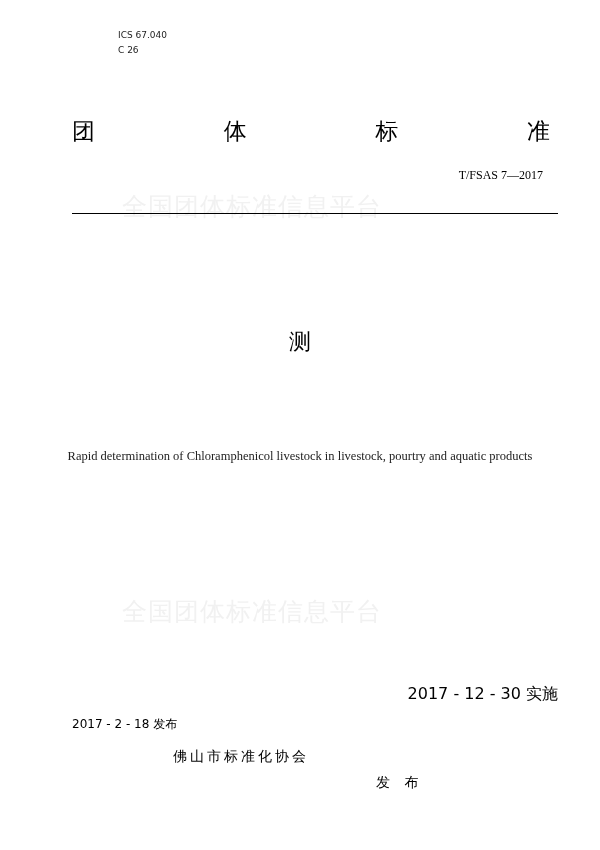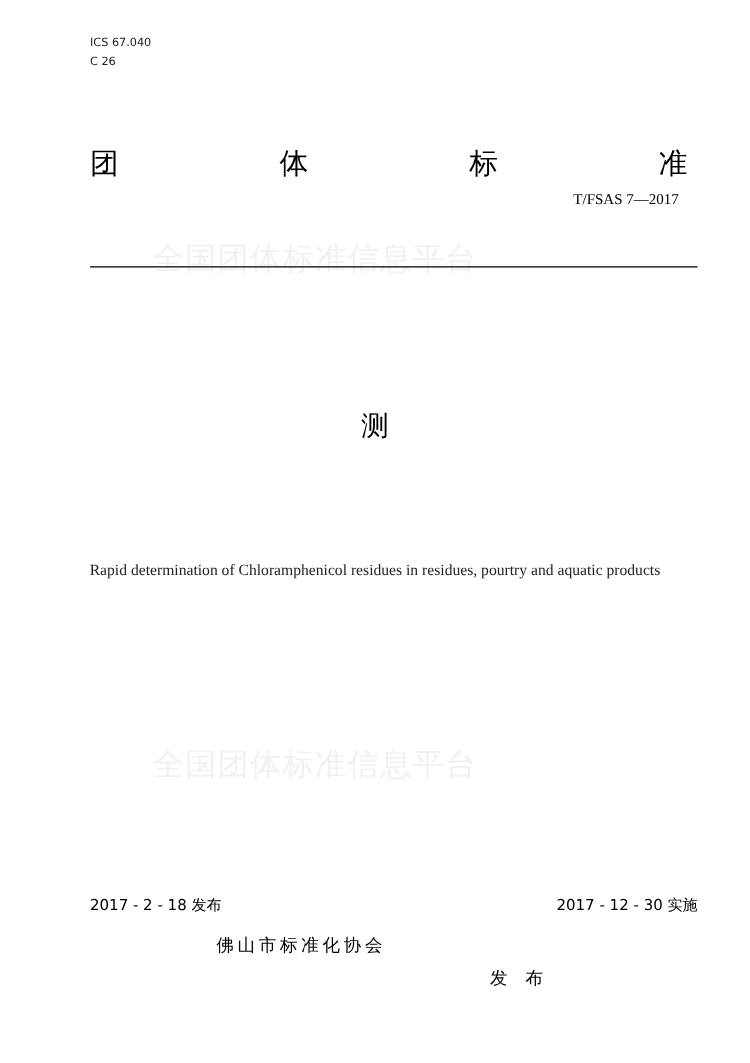--- a/index.html
+++ b/index.html
@@ -1,36 +1,36 @@
 <!DOCTYPE html>
 <html><head>
 <meta charset="utf-8">
 <style>
   html, body { margin: 0; padding: 0; background: #ffffff; }
   body { width: 600px; height: 850px; position: relative; overflow: hidden;
          font-family: "DejaVu Sans", sans-serif; color: #000; }
   .abs { position: absolute; white-space: nowrap; }
   .ics { left: 72px; top: 28px; font-size: 9px; line-height: 14px; color: #222; }
-  .ics div { height: 15px; }
+  .ics div { height: 15px; margin-left: 46px; }
   .title-row { left: 72px; top: 116px; width: 478px; height: 32px;
                display: flex; justify-content: space-between; font-size: 23px; line-height: 30px; }
-  .code { right: 57px; top: 152px; font-size: 12px; font-family: "Liberation Serif", serif; }
+  .code { right: 57px; top: 168px; font-size: 12px; font-family: "Liberation Serif", serif; }
   .rule { left: 72px; top: 213px; width: 486px; height: 1px; background: #000; }
   .watermark { font-size: 25px; color: #f1f1f1; letter-spacing: 1px; }
   .wm1 { left: 122px; top: 190px; }
   .wm2 { left: 122px; top: 595px; }
   .cn-title { left: 50px; width: 500px; top: 326px; text-align: center;
               font-size: 22px; line-height: 32px; white-space: normal; }
   .en-title { left: 50px; width: 500px; top: 446px; text-align: center;
               font-family: "Liberation Serif", serif; font-size: 12.5px; line-height: 20px;
               color: #222; white-space: normal; }
   .date-left { left: 72px; top: 716px; font-size: 12px; }
-  .date-right { right: 42px; top: 716px; font-size: 12px; }
+  .date-right { right: 42px; top: 684px; font-size: 16px; }
   .org { left: 173px; top: 748px; font-size: 14px; letter-spacing: 3px; }
-  .pub { left: 392px; top: 774px; font-size: 14px; letter-spacing: 5px; }
+  .pub { left: 376px; top: 774px; font-size: 14px; letter-spacing: 5px; }
 </style>
 </head>
 <body>
 
 <div class="abs ics">
   <div>ICS  67.040</div>
   <div>C 26</div>
 </div>
 
 <div class="abs title-row">
@@ -43,21 +43,21 @@
 <div class="abs code">T/FSAS 7—2017</div>
 
 <div class="abs watermark wm1">全国团体标准信息平台</div>
 
 <div class="abs rule"></div>
 
 <div class="abs cn-title">
   <div>测</div>
 </div>
 
-<div class="abs en-title">Rapid determination of Chloramphenicol residues in residues, pourtry and aquatic products</div>
+<div class="abs en-title">Rapid determination of Chloramphenicol livestock in livestock, pourtry and aquatic products</div>
 
 <div class="abs watermark wm2">全国团体标准信息平台</div>
 
 <div class="abs date-left">2017 - 2 - 18 发布</div>
 <div class="abs date-right">2017 - 12 - 30 实施</div>
 
 <div class="abs org">佛山市标准化协会</div>
 <div class="abs pub">发 布</div>
 
 </body></html>

